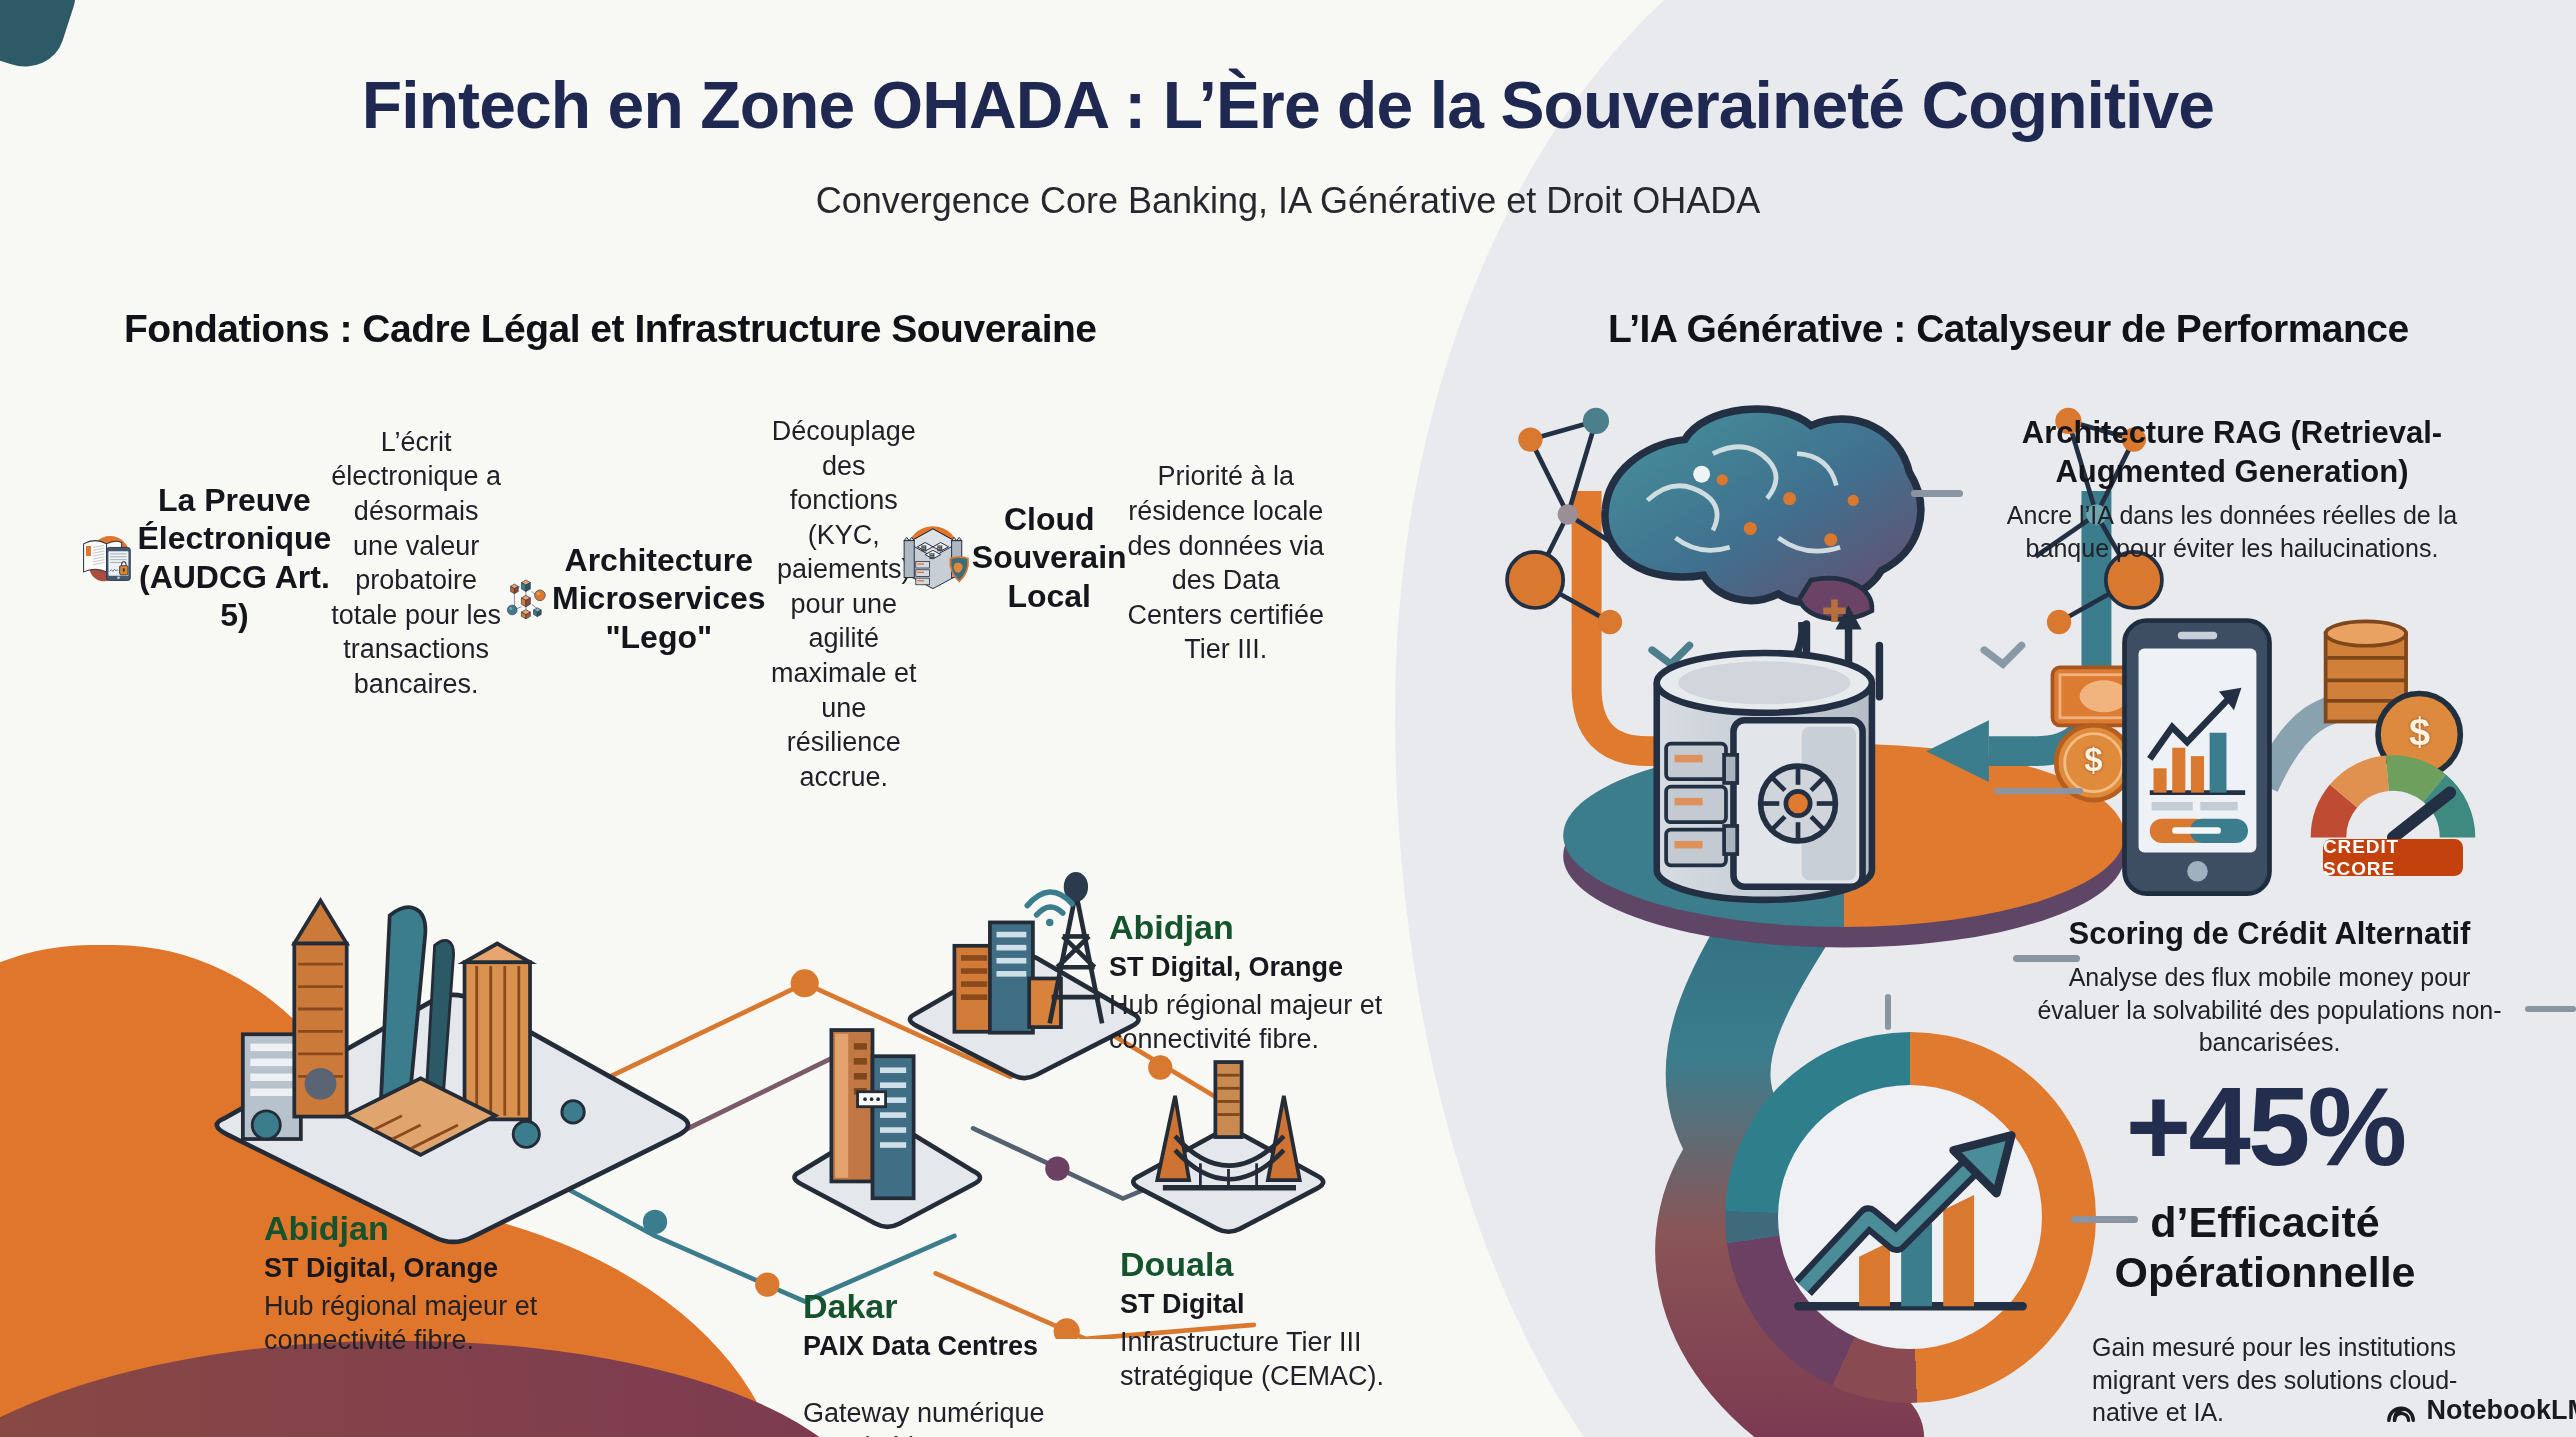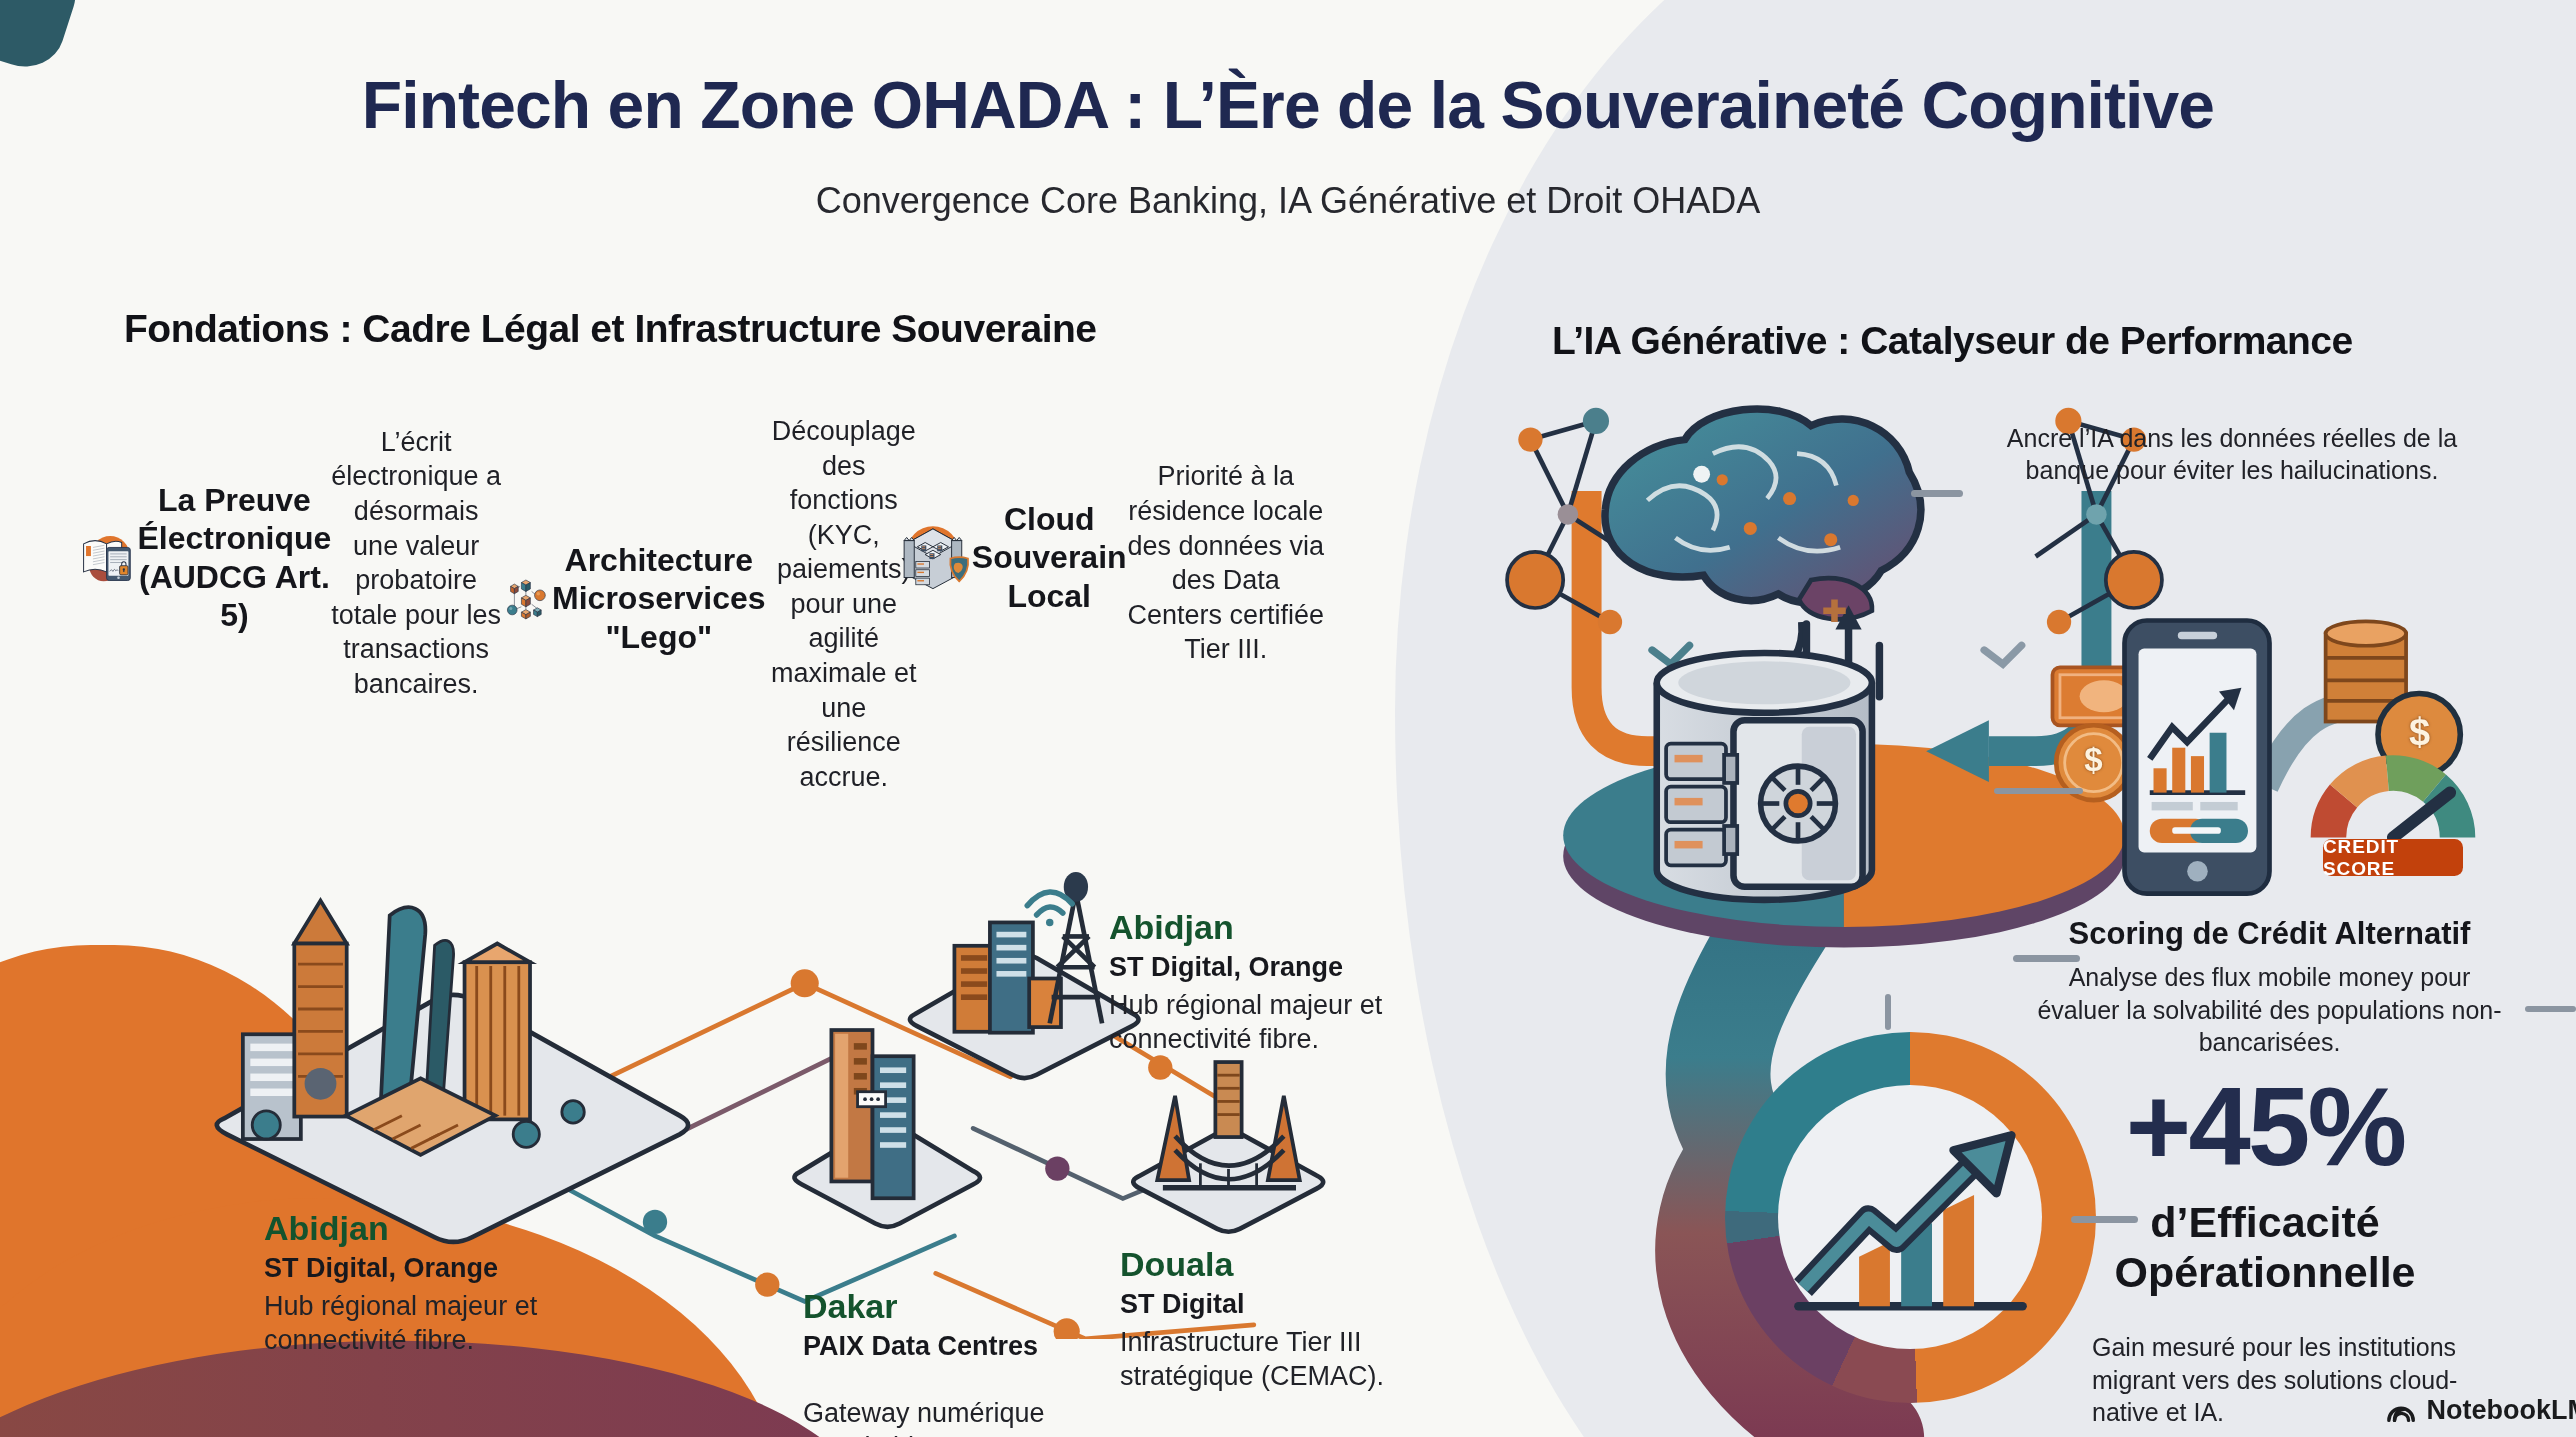--- a/index.html
+++ b/index.html
@@ -57,21 +57,21 @@
 <div class="abs bg-right"></div>
 <div class="abs corner-wedge"></div>
 <div class="abs blob-orange-1"></div>
 <div class="abs blob-orange-2"></div>
 <div class="abs wave-maroon"></div>
 
 <div class="abs page-title">Fintech en Zone OHADA : L’Ère de la Souveraineté Cognitive</div>
 <div class="abs page-subtitle">Convergence Core Banking, IA Générative et Droit OHADA</div>
 
 <div class="abs section-header" style="left:124px;top:307px;">Fondations : Cadre Légal et Infrastructure Souveraine</div>
-<div class="abs section-header" style="left:1552px;top:307px;margin-top:12px;">L’IA Générative : Catalyseur de Performance</div>
+<div class="abs section-header" style="left:1608px;top:307px;">L’IA Générative : Catalyseur de Performance</div>
 
 <div class="abs card" style="left:80px;top:403px;width:421px;">
   <svg width="374" height="309" viewBox="0 0 400 330">
     <circle cx="210" cy="150" r="135" fill="#e0752c"></circle>
     <circle cx="165" cy="230" r="100" fill="#a94d3d"></circle>
     <path d="M25,70 Q105,25 185,70 L185,265 Q105,228 25,265 Z" fill="#fbfbf9" stroke="#2a3446" stroke-width="7"></path>
     <path d="M185,70 Q240,40 290,60 L290,120 L185,120 Z" fill="#fbfbf9" stroke="#2a3446" stroke-width="7"></path>
     <rect x="42" y="85" width="34" height="70" fill="#e0752c"></rect>
     <g stroke="#9aa3ad" stroke-width="4">
       <line x1="90" y1="95" x2="170" y2="80"></line>
@@ -477,20 +477,21 @@
       <line x1="361" y1="444" x2="379" y2="444"></line>
     <line x1="314" y1="417" x2="327" y2="430"></line>
       <line x1="355" y1="458" x2="368" y2="471"></line>
     <line x1="368" y1="417" x2="355" y2="430"></line>
       <line x1="327" y1="458" x2="314" y2="471"></line>
   </g>
   <circle cx="341" cy="444" r="13" fill="#df7a2e" stroke="#233043" stroke-width="5"></circle>
 </svg>
 
 <div class="abs" style="left:1970px;top:414px;width:524px;">
+  <div class="r-title">Architecture RAG (Retrieval-Augmented Generation)</div>
   <div class="r-body" style="max-width:487px;margin-left:auto;margin-right:auto;">Ancre l’IA dans les données réelles de la banque pour éviter les hailucinations.</div>
 </div>
 
 <svg class="abs" style="left:2045px;top:613px;" width="449" height="290" viewBox="0 0 480 310">
   <path d="M235,185 C268,112 300,98 345,98" fill="none" stroke="#7795a3" stroke-width="30" opacity=".85"></path>
   <rect x="8" y="58" width="110" height="62" rx="8" fill="#dc7c32" stroke="#a85420" stroke-width="4"></rect>
   <rect x="16" y="66" width="94" height="46" fill="none" stroke="#f0b180" stroke-width="3"></rect>
   <ellipse cx="63" cy="89" rx="26" ry="17" fill="#f1b47e"></ellipse>
   <circle cx="52" cy="160" r="40" fill="#e08a3c" stroke="#b55f1f" stroke-width="5"></circle>
   <circle cx="52" cy="160" r="31" fill="none" stroke="#f2bc85" stroke-width="3"></circle>

